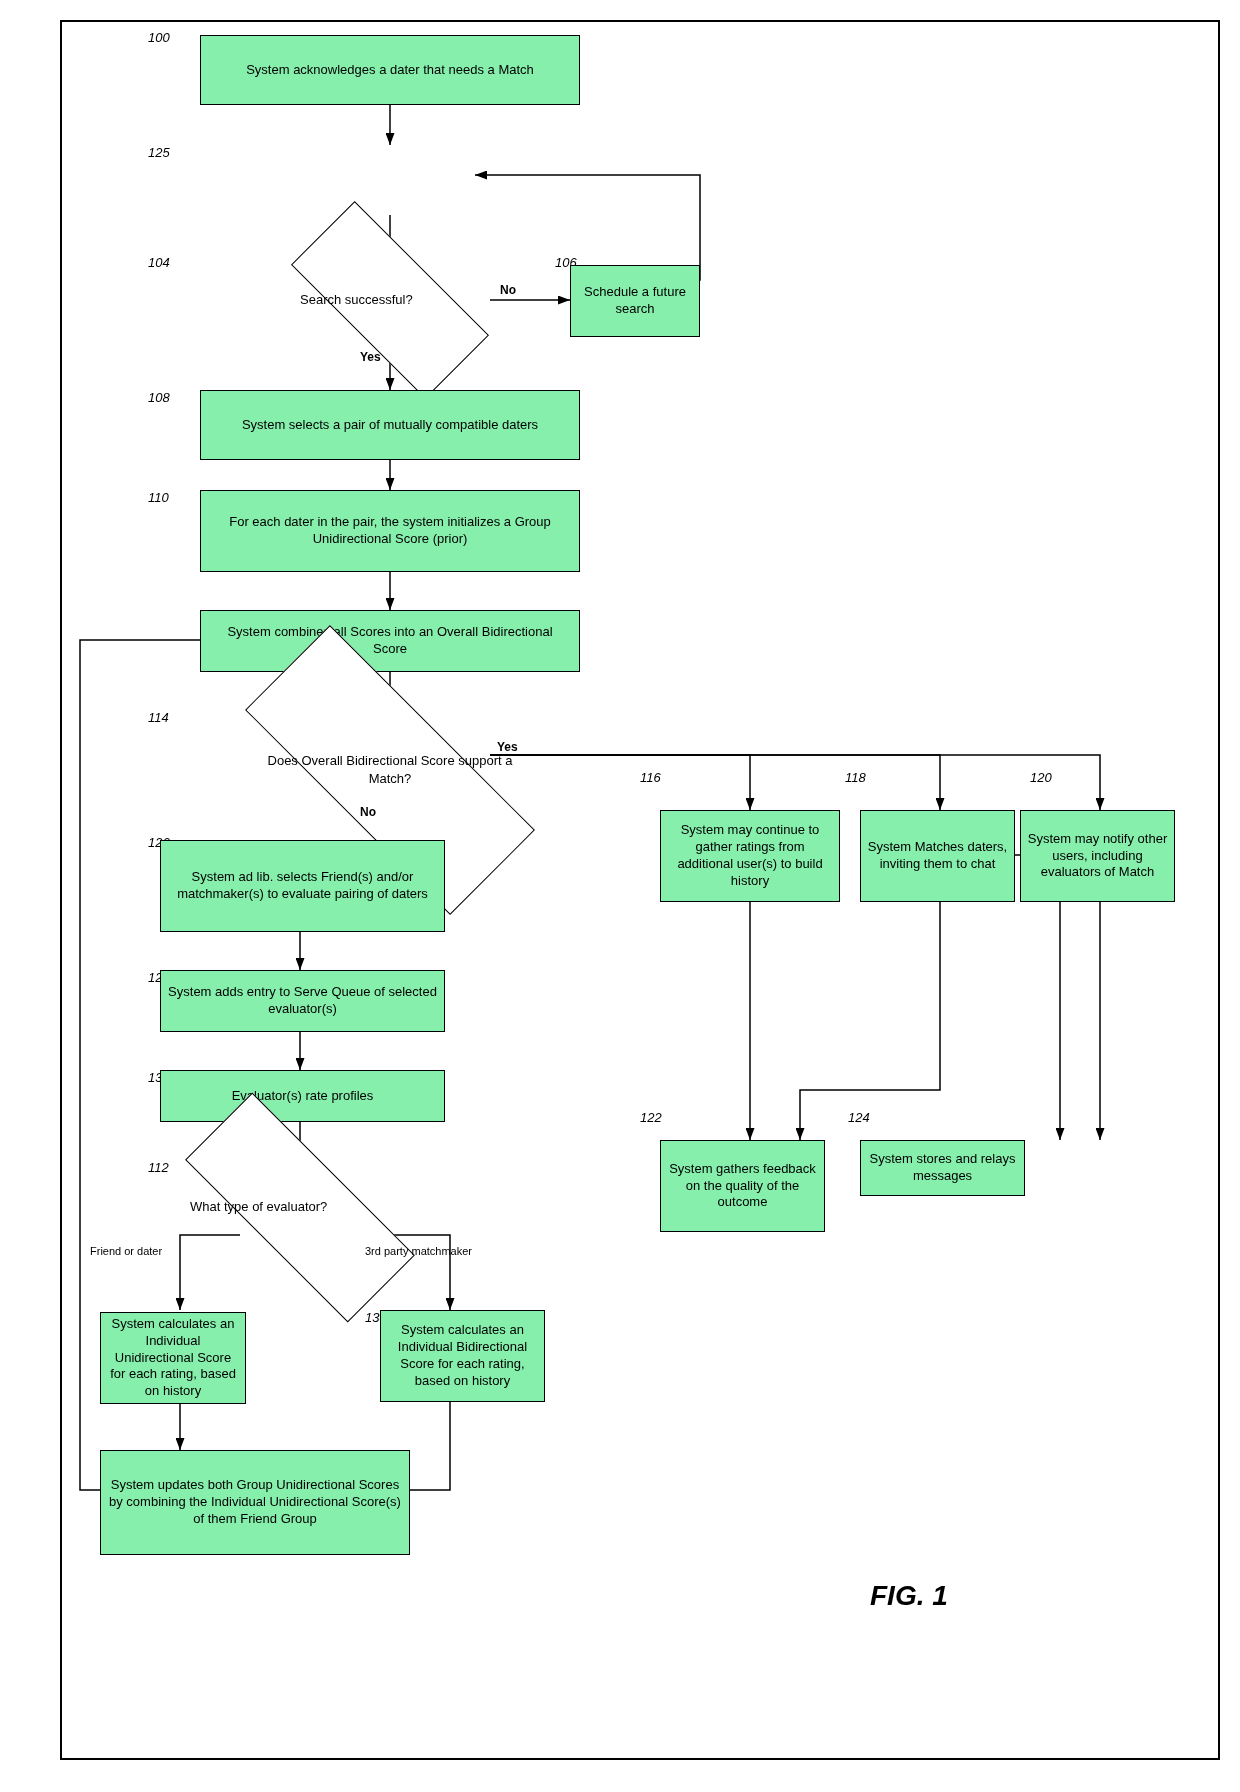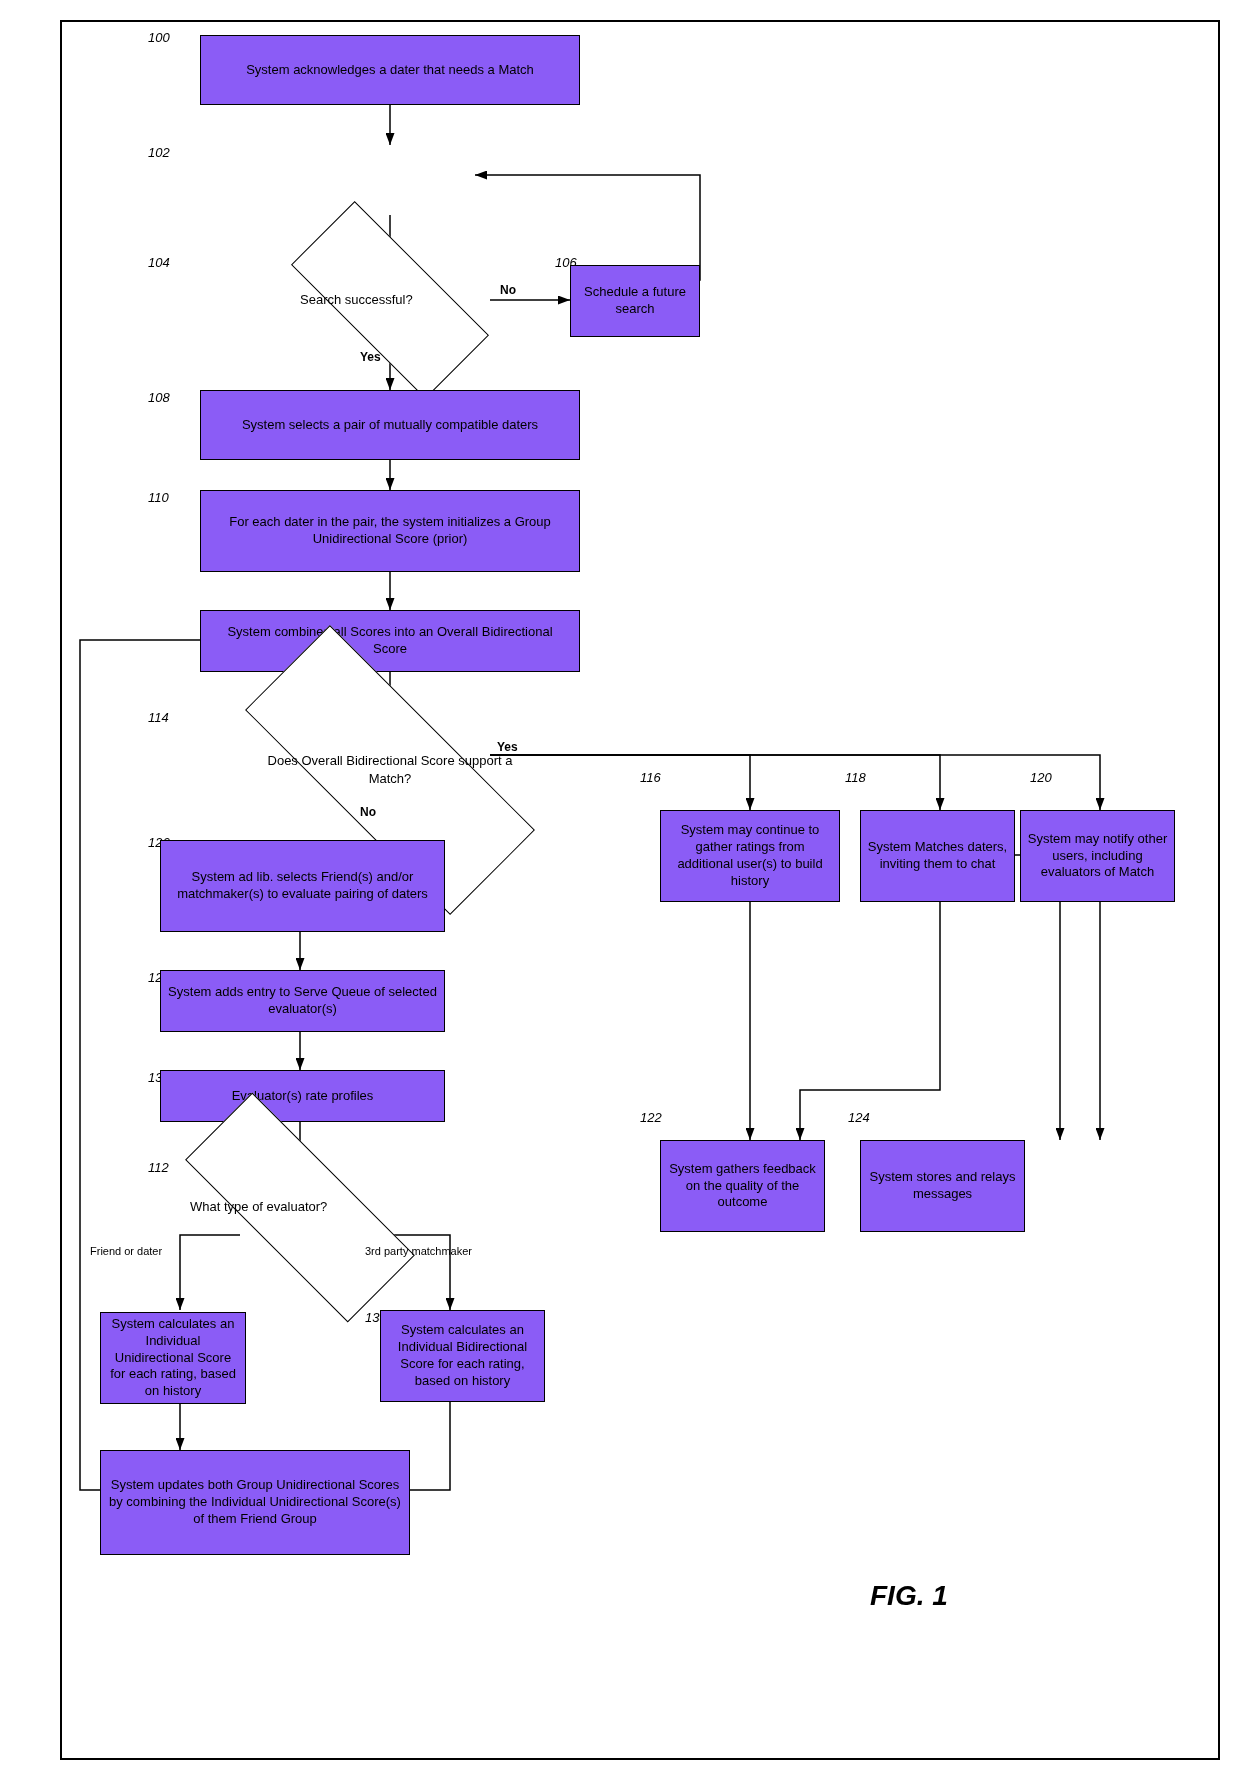--- a/index.html
+++ b/index.html
@@ -15,21 +15,21 @@
     .diagram {
       position: relative;
       width: 1240px;
       min-height: 1792px;
       background: #fff;
     }
     
     .box {
       position: absolute;
       border: 1.5px solid #000;
-      background: #8b5cf6;
+      background: #86efac;
       display: flex;
       align-items: center;
       justify-content: center;
       text-align: center;
       line-height: 1.3;
       font-size: 13px;
     }
     .diamond {
       position: absolute;
       display: flex;
@@ -142,21 +142,21 @@
 
     <polyline points="120,1490 80,1490 80,640 305,640" stroke="#000" stroke-width="1.5" fill="none" marker-end="url(#arrowhead)"></polyline>
 
   </svg>
 
   <div class="label" style="left:148px; top:30px;">100</div>
   <div class="box" style="left:200px; top:35px; width:380px; height:70px; padding:8px;">
     <span>System acknowledges a dater that needs a Match</span>
   </div>
 
-  <div class="label" style="left:148px; top:145px;">102</div>
+  <div class="label" style="left:148px; top:145px;">125</div>
 
   <div class="label" style="left:148px; top:255px;">104</div>
   <div class="diamond" style="left:295px; top:255px; width:190px; height:90px;">
     <div class="diamond-inner"></div>
     <span class="diamond-text">Search successful?</span>
   </div>
 
   <div class="arrow-label" style="left:500px; top:283px;">No</div>
 
   <div class="arrow-label" style="left:360px; top:350px;">Yes</div>
@@ -245,21 +245,21 @@
   <div class="box" style="left:100px; top:1450px; width:310px; height:105px; padding:8px;">
     <span>System updates both Group Unidirectional Scores by combining the Individual Unidirectional Score(s) of them Friend Group</span>
   </div>
 
   <div class="label" style="left:640px; top:1110px;">122</div>
   <div class="box" style="left:660px; top:1140px; width:165px; height:92px; padding:6px;">
     <span>System gathers feedback on the quality of the outcome</span>
   </div>
 
   <div class="label" style="left:848px; top:1110px;">124</div>
-  <div class="box" style="left:860px; top:1140px; width:165px; height:92px; padding:4px;">
+  <div class="box" style="left:860px; top:1140px; width:165px; height:56px; padding:4px;">
     <span>System stores and relays messages</span>
   </div>
 
   <div class="fig-label" style="left:870px; top:1580px;">FIG. 1</div>
 
   <div style="position:absolute; top:20px; left:60px; width:1160px; height:1740px; border:2px solid #000;"></div>
 
 </div>
 
 </body></html>

